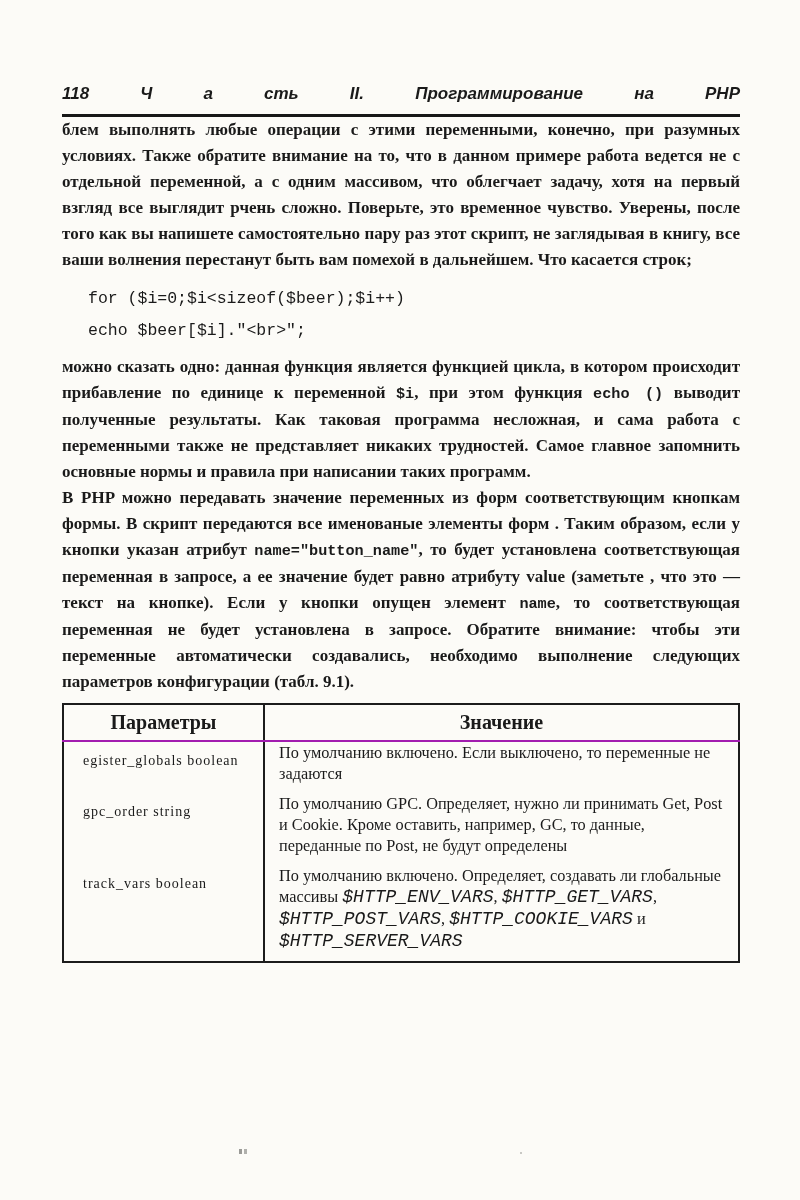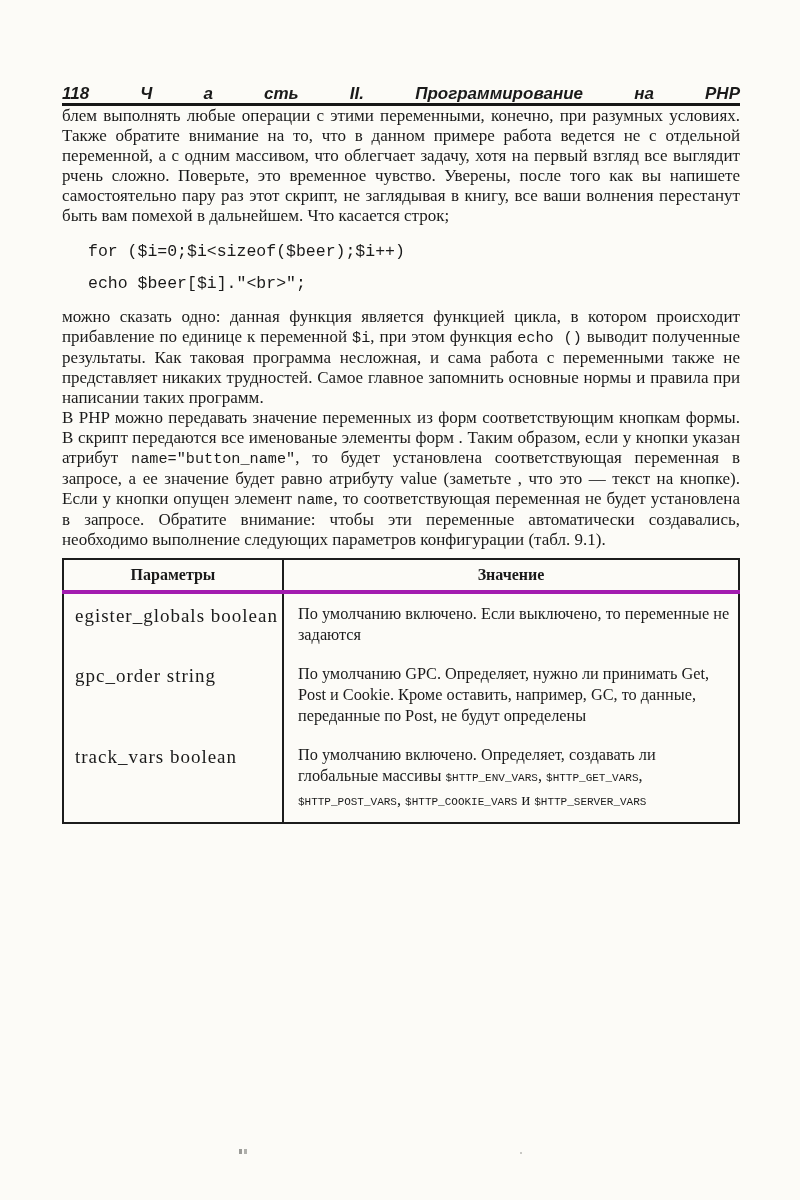--- a/index.html
+++ b/index.html
@@ -13,27 +13,29 @@
   }
   .page { padding:84px 60px 0 62px; }
 
   
   .running-head {
     display:flex; justify-content:space-between; align-items:baseline;
     font-family:"Liberation Sans", sans-serif;
     font-weight:bold; font-style:italic;
     font-size:17px; line-height:19px;
     border-bottom:3px solid #171717;
+    padding-bottom:11px;
   }
 
   
   p.body {
     margin:0;
-    font-size:17px; line-height:20px;
+    font-size:17px; line-height:26px;
     text-align:justify;
+    font-weight:bold;
   }
   .intro { margin-top:13px; }
   .cycle { margin-top:11px; }
   .forms { margin-top:15px; }
 
   
   .code-block {
     margin:17px 0 0 26px;
     font-family:"Liberation Mono", monospace;
     font-size:16.5px; line-height:17px;
@@ -64,42 +66,42 @@
   }
 
   
   table.config {
     width:100%;
     border-collapse:collapse;
     margin-top:8px;
     border:2px solid #1c1c1c;
   }
   table.config th {
-    border-bottom:4px solid #a21caf;
-    font-size:16px; font-weight:bold;
+    border-bottom:2px solid #a21caf;
+    font-size:20px; font-weight:bold;
     text-align:center;
     padding:6px 4px;
   }
   table.config th:first-child,
   table.config td:first-child {
     border-right:2px solid #1c1c1c;
     width:176px;
   }
   td.param {
-    font-size:19px; letter-spacing:1px;
+    font-size:14px; letter-spacing:1px;
     white-space:nowrap;
     vertical-align:top;
-    padding:11px 4px 6px 11px;
+    padding:11px 4px 6px 19px;
   }
   td.value {
     font-size:16.3px; line-height:21px;
     vertical-align:top;
-    padding:9px 8px 9px 14px;
+    padding:0 8px 9px 14px;
   }
-  td .mono-inline { font-size:11px; }
+  td .mono-inline { font-size:18px;font-style:italic; }
 
   
   .closing { margin-top:21px; }
   .closing .l1 { display:block; text-align:justify; text-align-last:justify; }
   .closing .l2 { display:block; }
 
   
   .speck {
     position:absolute;
     background:#9a9a96;

